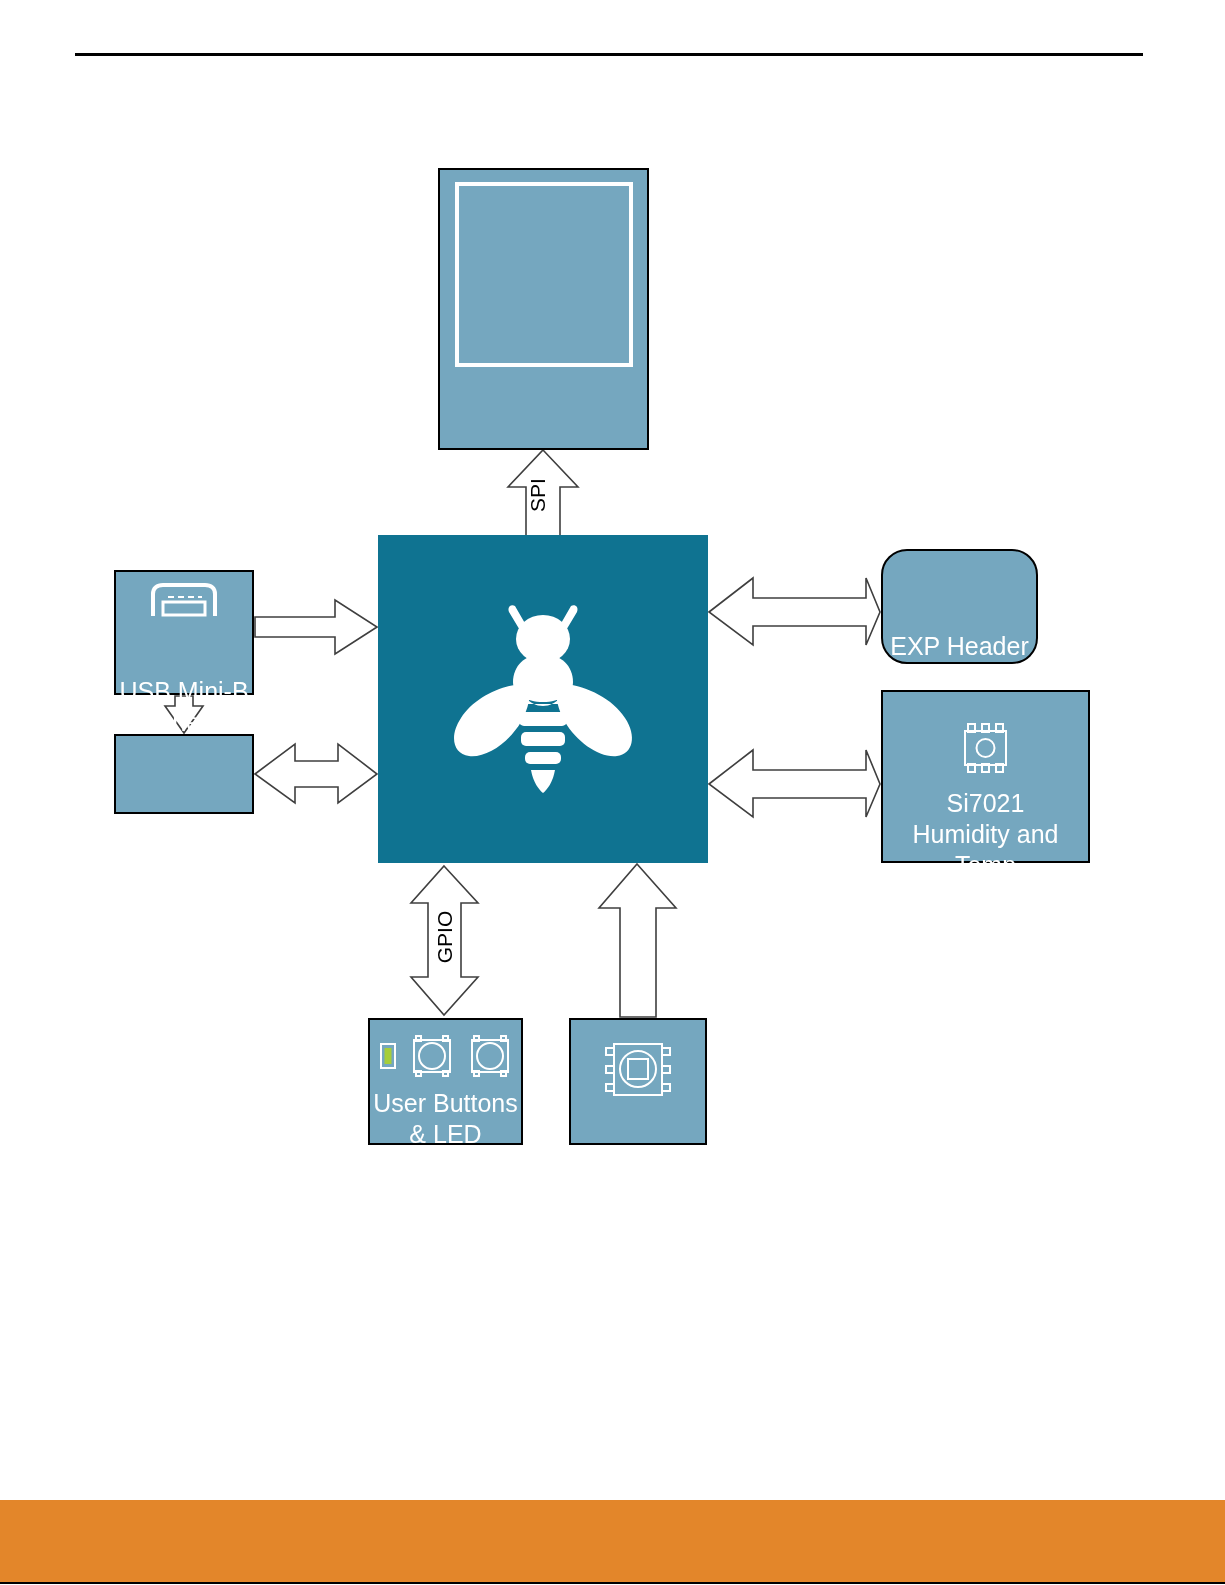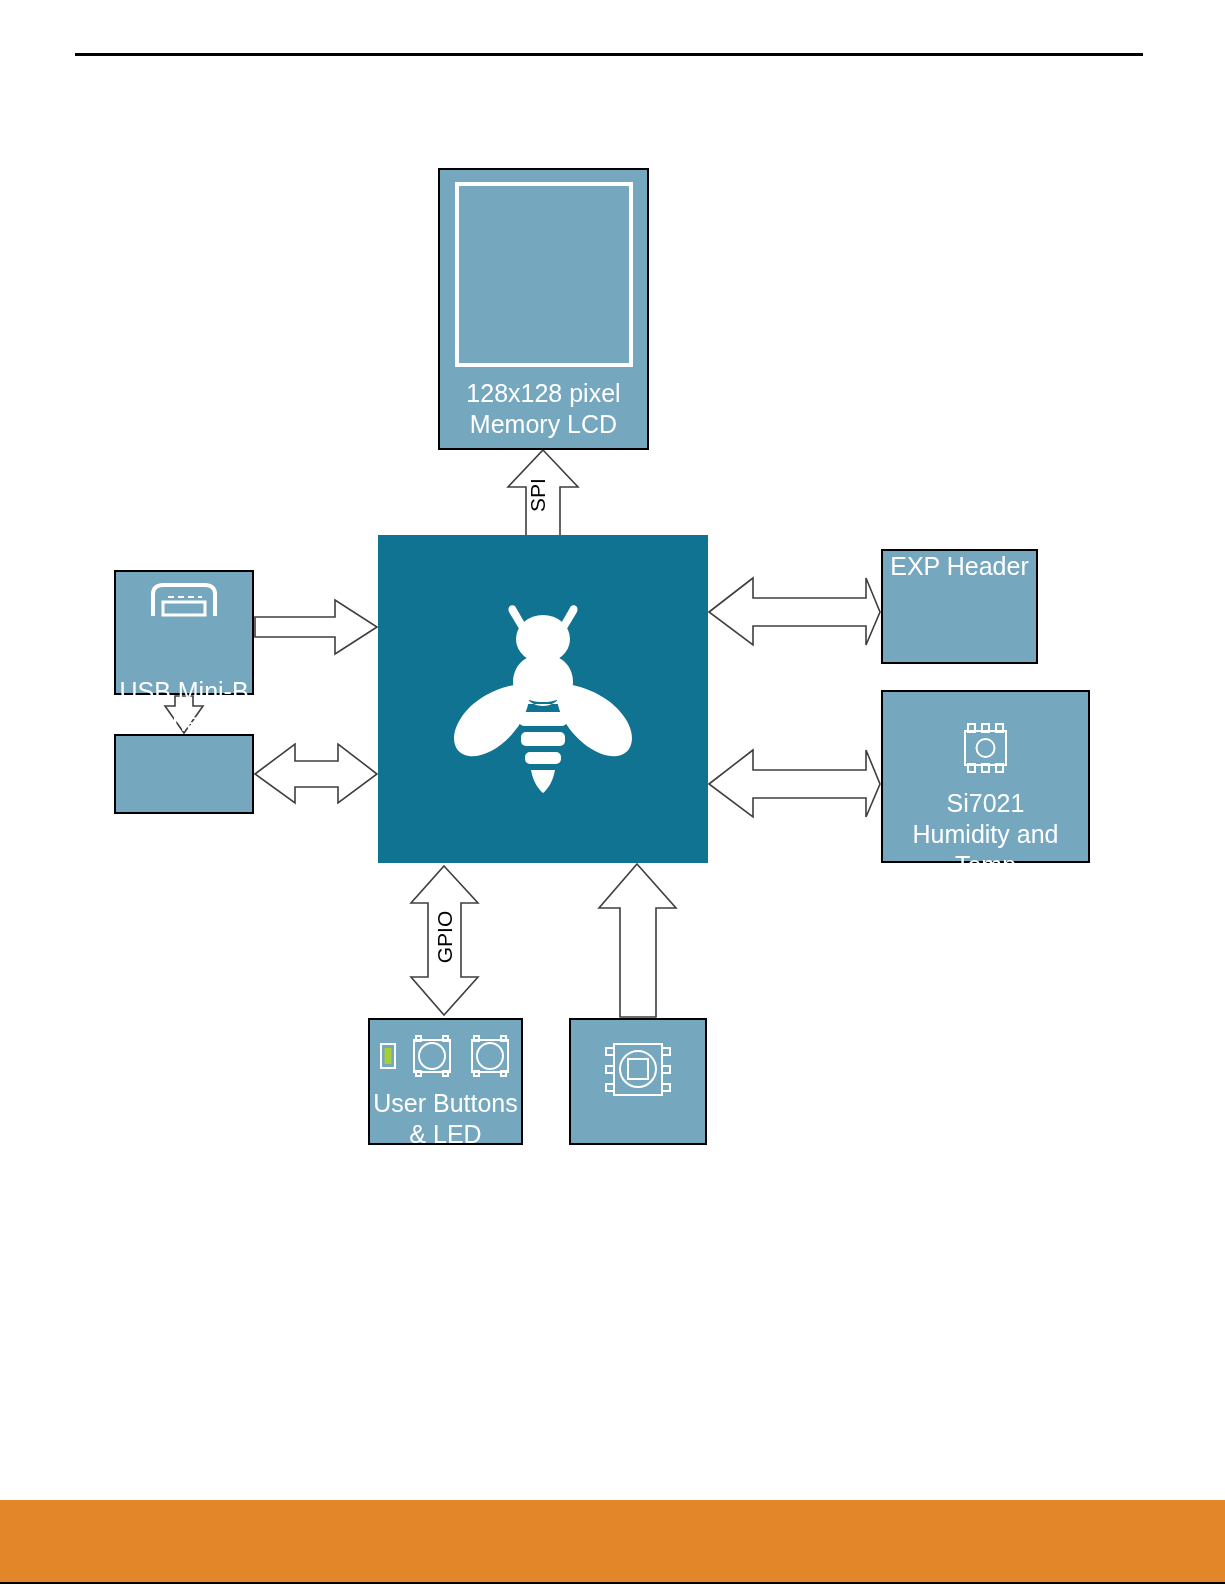--- a/index.html
+++ b/index.html
@@ -107,21 +107,22 @@
     width: 140px;
     height: 80px;
   }
 
   
   #exp-block {
     left: 881px;
     top: 549px;
     width: 157px;
     height: 115px;
-    justify-content: flex-start;
+    justify-content: flex-end;
+    border-radius: 26px;
   }
   #sensor-block {
     left: 881px;
     top: 690px;
     width: 209px;
     height: 173px;
     padding-top: 28px;
   }
   #sensor-block .block-label { margin-top: 8px; }
 
@@ -212,22 +213,20 @@
 
     <polygon class="arrow-shape" points="637,864 676,908 656,908 656,1017 620,1017 620,908 599,908"></polygon>
   </svg>
 
   <div class="arrow-label" id="spi-label">SPI</div>
 
   <div class="arrow-label" id="gpio-label">GPIO</div>
 
   <div class="block" id="lcd-block">
     <div id="lcd-screen"></div>
-    <div class="block-label">128x128 pixel
-Memory LCD</div>
   </div>
 
   <div class="block" id="mcu-block">
     <span>
       <svg width="200" height="210" viewBox="0 0 200 210" xmlns="http://www.w3.org/2000/svg">
         <g fill="#ffffff">
 
           <path d="M72,12 C68,10 64,13 66,18 L84,48 C86,52 92,50 91,45 Z"></path>
           <path d="M128,12 C132,10 136,13 134,18 L116,48 C114,52 108,50 109,45 Z"></path>
 

